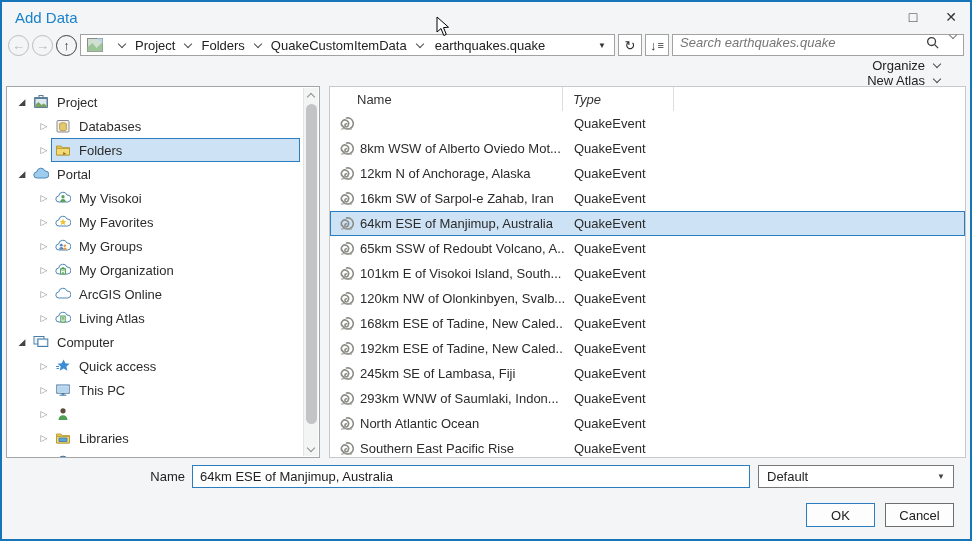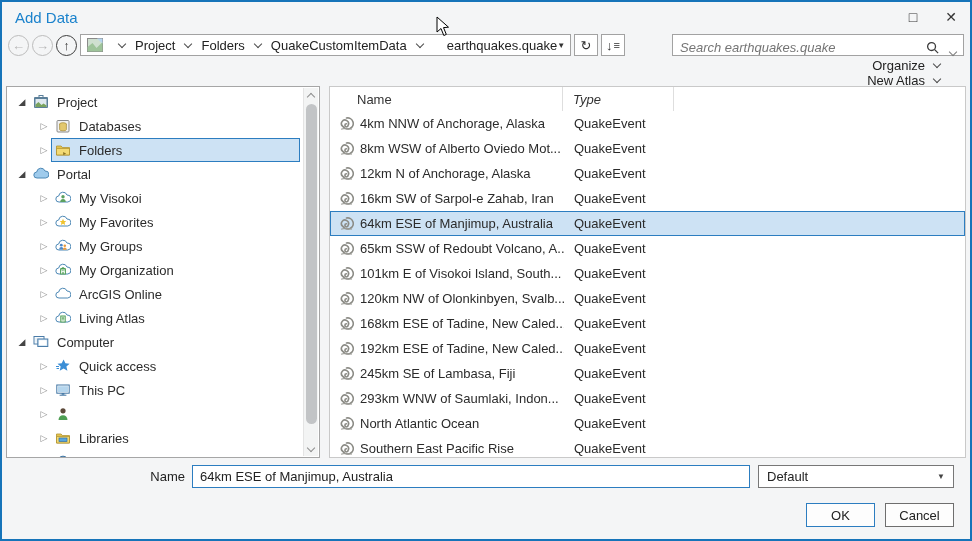--- a/index.html
+++ b/index.html
@@ -18,29 +18,29 @@
   .toolbar { height: 26px; display: flex; align-items: center; padding: 0 6px; gap: 3px; }
   .navbtn { width: 21px; height: 21px; border-radius: 50%; border: 1.4px solid #bcbcbc; color: #b7b7b7;
             display: flex; align-items: center; justify-content: center; font-size: 13px; flex: none; background: transparent; }
   .navbtn.enabled { border-color: #3d3d3d; color: #2e2e2e; }
   .combo { flex: 1; height: 22px; background: #fff; border: 1px solid #a2a2a2; display: flex;
            align-items: center; padding: 0 6px; overflow: hidden; }
   .thumb-icon { width: 17px; height: 14px; flex: none; display: flex; margin-right: 5px; }
   .chev { width: 6px; height: 6px; border-right: 1.4px solid #4c4c4c; border-bottom: 1.4px solid #4c4c4c;
           transform: rotate(45deg); display: inline-block; margin: -3px 10px 0 10px; flex: none; }
   .crumb { color: #222; white-space: nowrap; }
-  .current-item { color: #222; margin-left: 14px; white-space: nowrap; }
+  .current-item { color: #222; margin-left: 2px; white-space: nowrap; }
   .dd-tri { margin-left: auto; font-size: 8px; color: #333; padding-right: 2px; }
   .sqbtn { width: 24px; height: 22px; background: #fff; border: 1px solid #a2a2a2; display: flex;
            align-items: center; justify-content: center; flex: none; color: #2e2e2e; }
   .sort-ic { display: flex; align-items: center; }
   .sort-ic .dn { font-size: 13px; line-height: 1; }
   .sort-ic .ln { font-size: 11px; line-height: 1; margin-left: 1px; }
   .search { width: 292px; height: 22px; background: #fff; border: 1px solid #a2a2a2; display: flex;
-            align-items: flex-end; padding: 0 7px; flex: none; margin-left: 44px; }
+            align-items: flex-start; padding: 0 7px; flex: none; }
   .search input { border: none; outline: none; flex: 1; font-style: italic; color: #555; font-size: 13px;
                   background: transparent; font-family: "Liberation Sans", sans-serif; min-width: 0; }
   .search .mag { width: 15px; height: 15px; display: flex; flex: none; margin-right: 8px; }
   .search .chev { margin: -3px 0 0 2px; border-color: #7a7a7a; }
 
   
   .menubar { height: 26px; display: flex; align-items: flex-end; padding: 0 10px; flex-direction: column; }
   .menubtn { display: flex; align-items: center; color: #222; margin-right: 20px; }
   .menubtn .chev { margin: -3px 0 0 9px; }
   .colsbtn { margin-left: auto; width: 27px; height: 23px; border: 1px solid #8f8f8f; background: #eef0f1;
@@ -417,21 +417,20 @@
       </div>
       <div id="list-rows">
           <div class="lrow">
             <span class="ncell">
               <span class="qicon">
                 <svg viewBox="0 0 14 14">
                   <path d="M7 7.2a1.5 1.5 0 1 0 1.5 1.5A3.3 3.3 0 1 0 3.7 9.8 5.2 5.2 0 1 0 7 1.9" fill="none" stroke="#8b8b85" stroke-width="1.5" stroke-linecap="round"></path>
                   <path d="M2 12.4c1.6-.9 8.4-.9 10 0" stroke="#9a9a94" fill="none" stroke-width="1"></path>
                 </svg>
               </span>
-              <span class="ntext">4km NNW of Anchorage, Alaska</span>
             </span>
             <span class="tcell">QuakeEvent</span>
           </div>
           <div class="lrow">
             <span class="ncell">
               <span class="qicon">
                 <svg viewBox="0 0 14 14">
                   <path d="M7 7.2a1.5 1.5 0 1 0 1.5 1.5A3.3 3.3 0 1 0 3.7 9.8 5.2 5.2 0 1 0 7 1.9" fill="none" stroke="#8b8b85" stroke-width="1.5" stroke-linecap="round"></path>
                   <path d="M2 12.4c1.6-.9 8.4-.9 10 0" stroke="#9a9a94" fill="none" stroke-width="1"></path>
                 </svg>

